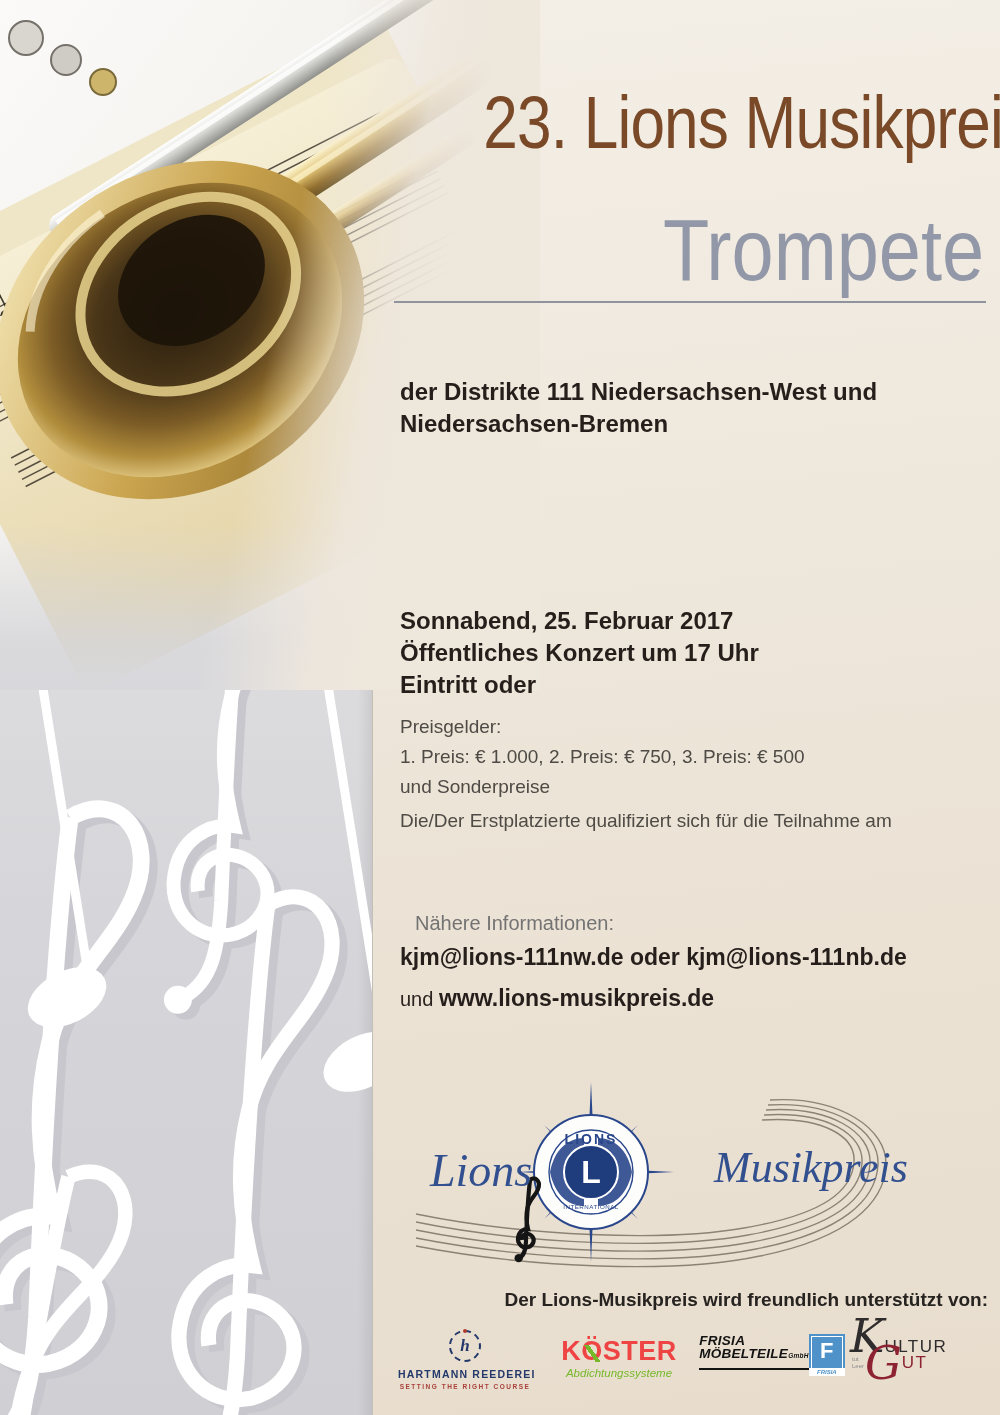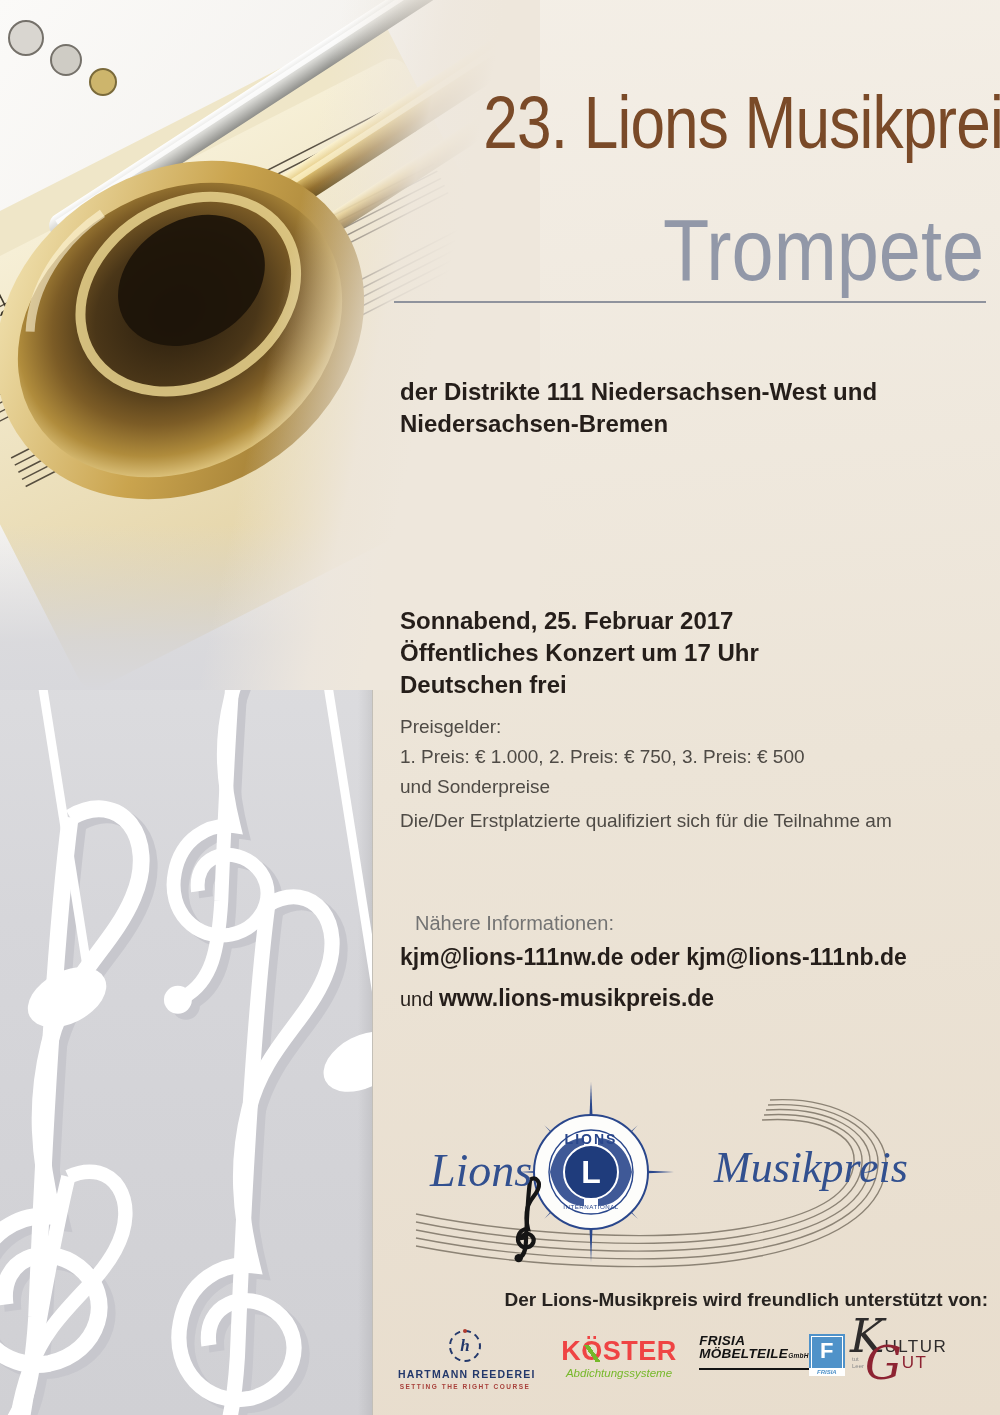--- a/index.html
+++ b/index.html
@@ -234,21 +234,21 @@
 
   <div class="districts t-bold">
     <span>der Distrikte 111 Niedersachsen-West und</span>
     <span class="l2">Niedersachsen-Bremen</span>
   </div>
 
 
   <div class="event t-bold">
     <div>Sonnabend, 25. Februar 2017</div>
     <div>Öffentliches Konzert um 17 Uhr</div>
-    <div>Deutschen frei</div>
+    <div>Eintritt oder</div>
   </div>
 
   <div class="prizes gray-block">
     <div>Preisgelder:</div>
     <div>1. Preis: € 1.000, 2. Preis: € 750, 3. Preis: € 500</div>
     <div>und Sonderpreise</div>
   </div>
 
   <div class="qualification gray-block">
     <div>Die/Der Erstplatzierte qualifiziert sich für die Teilnahme am</div>

